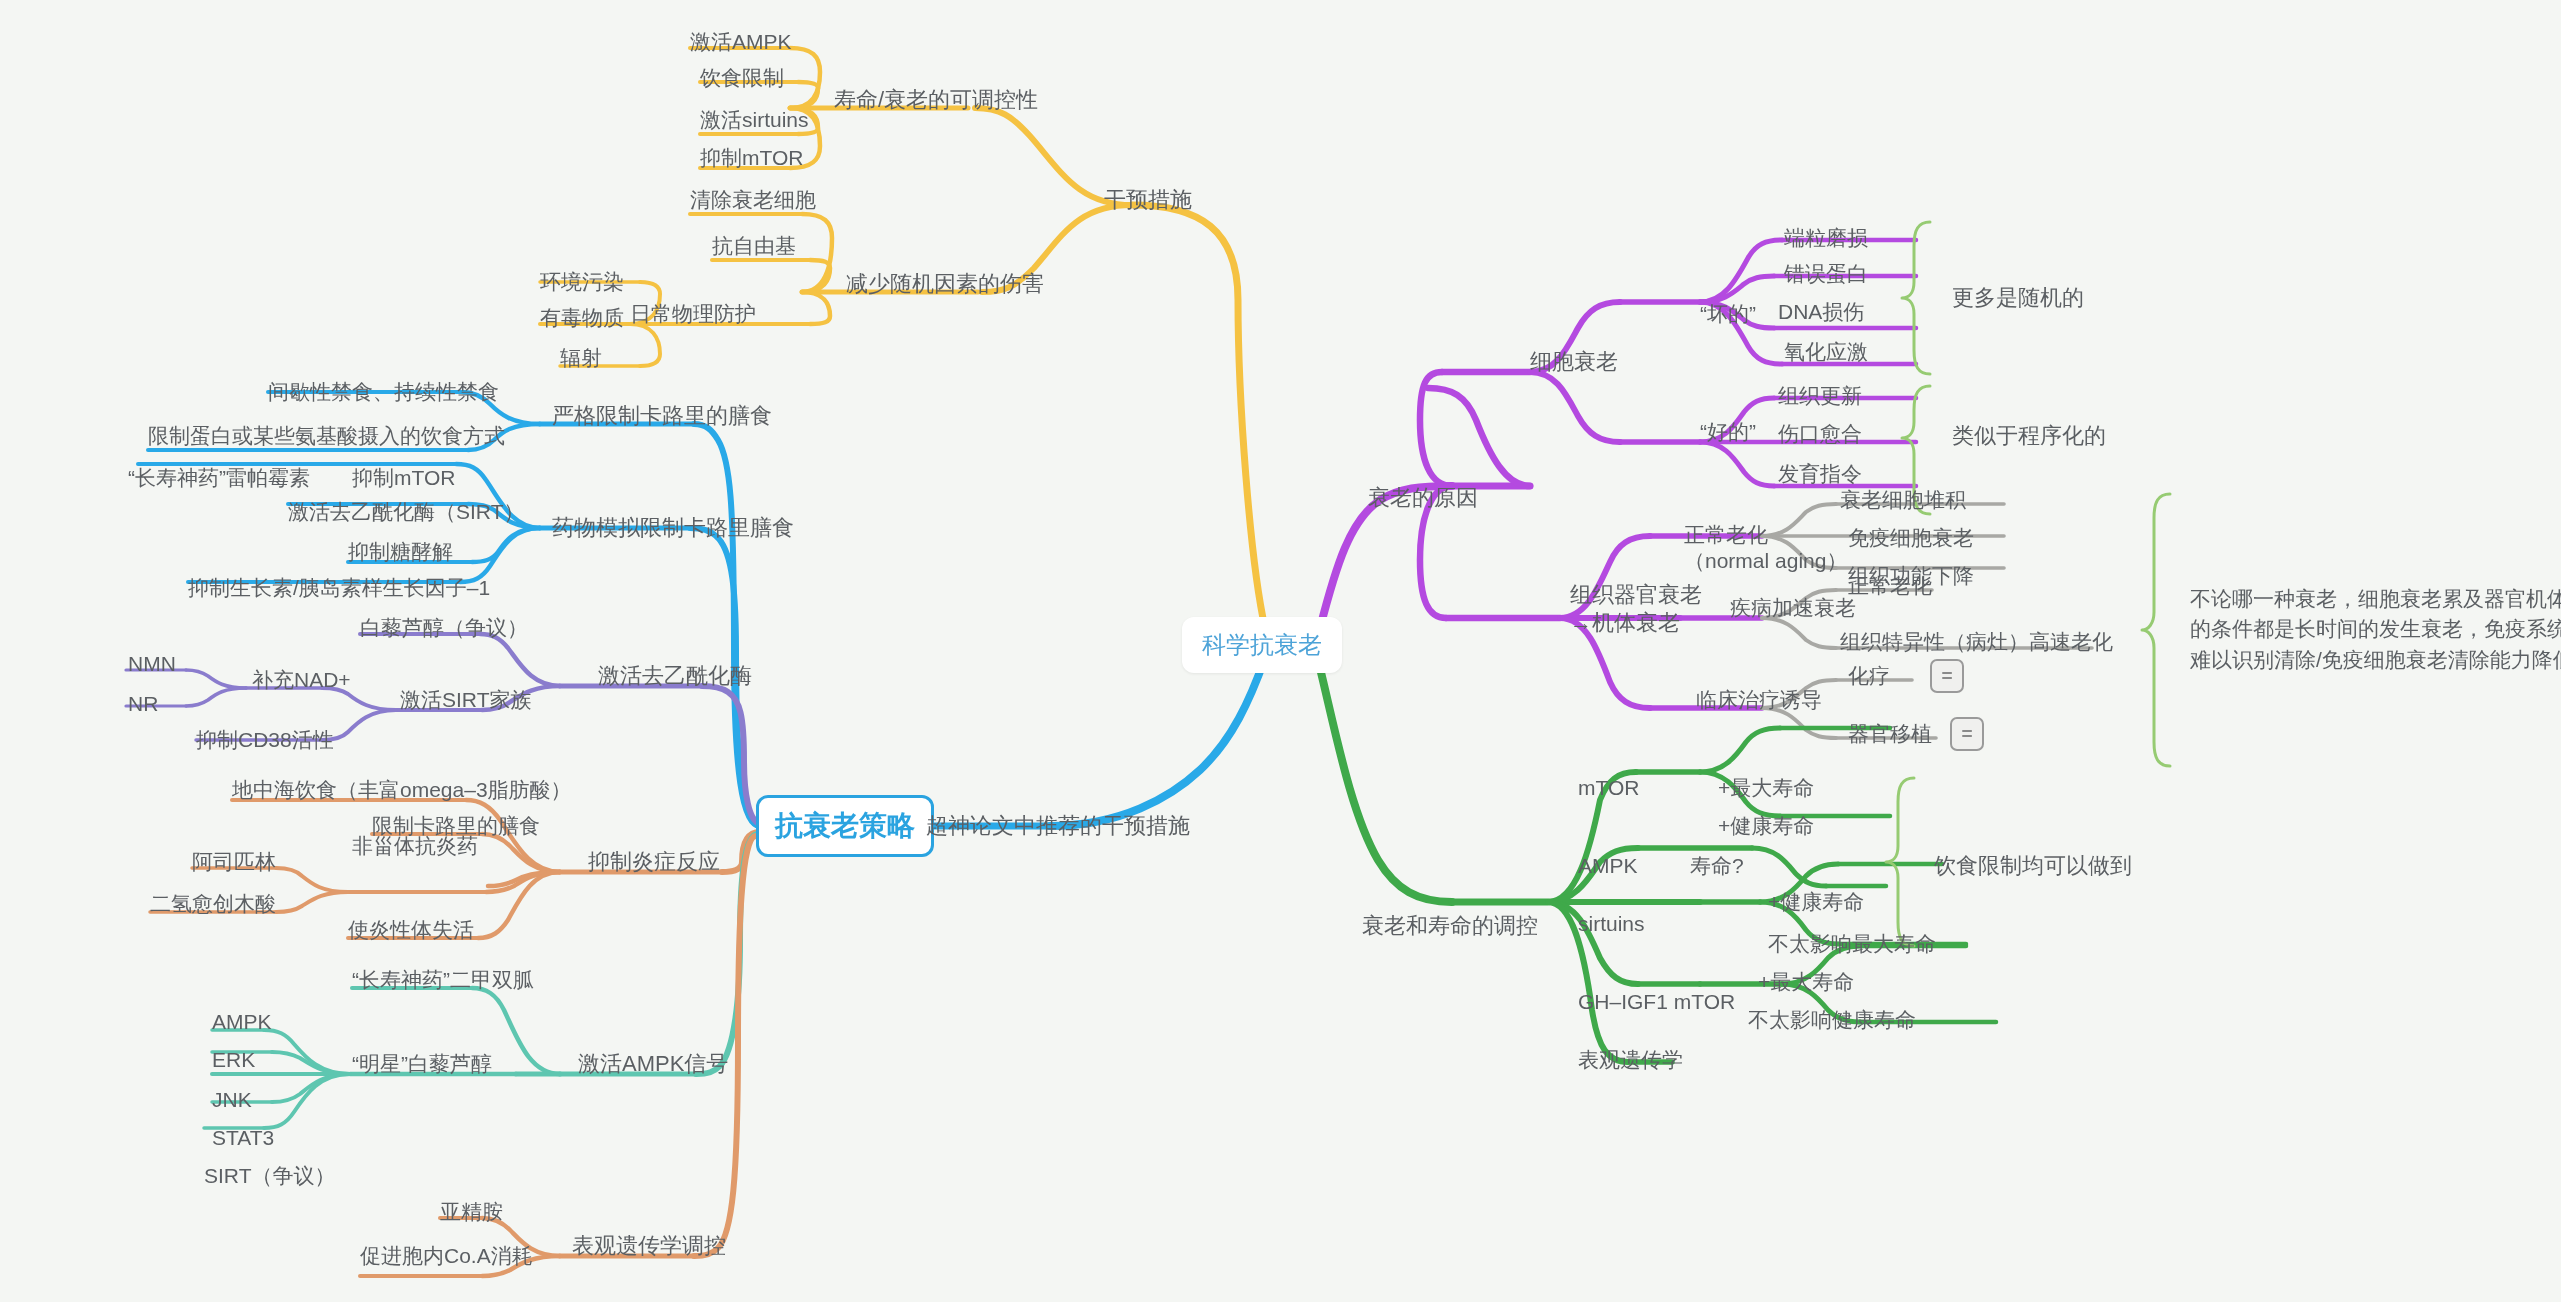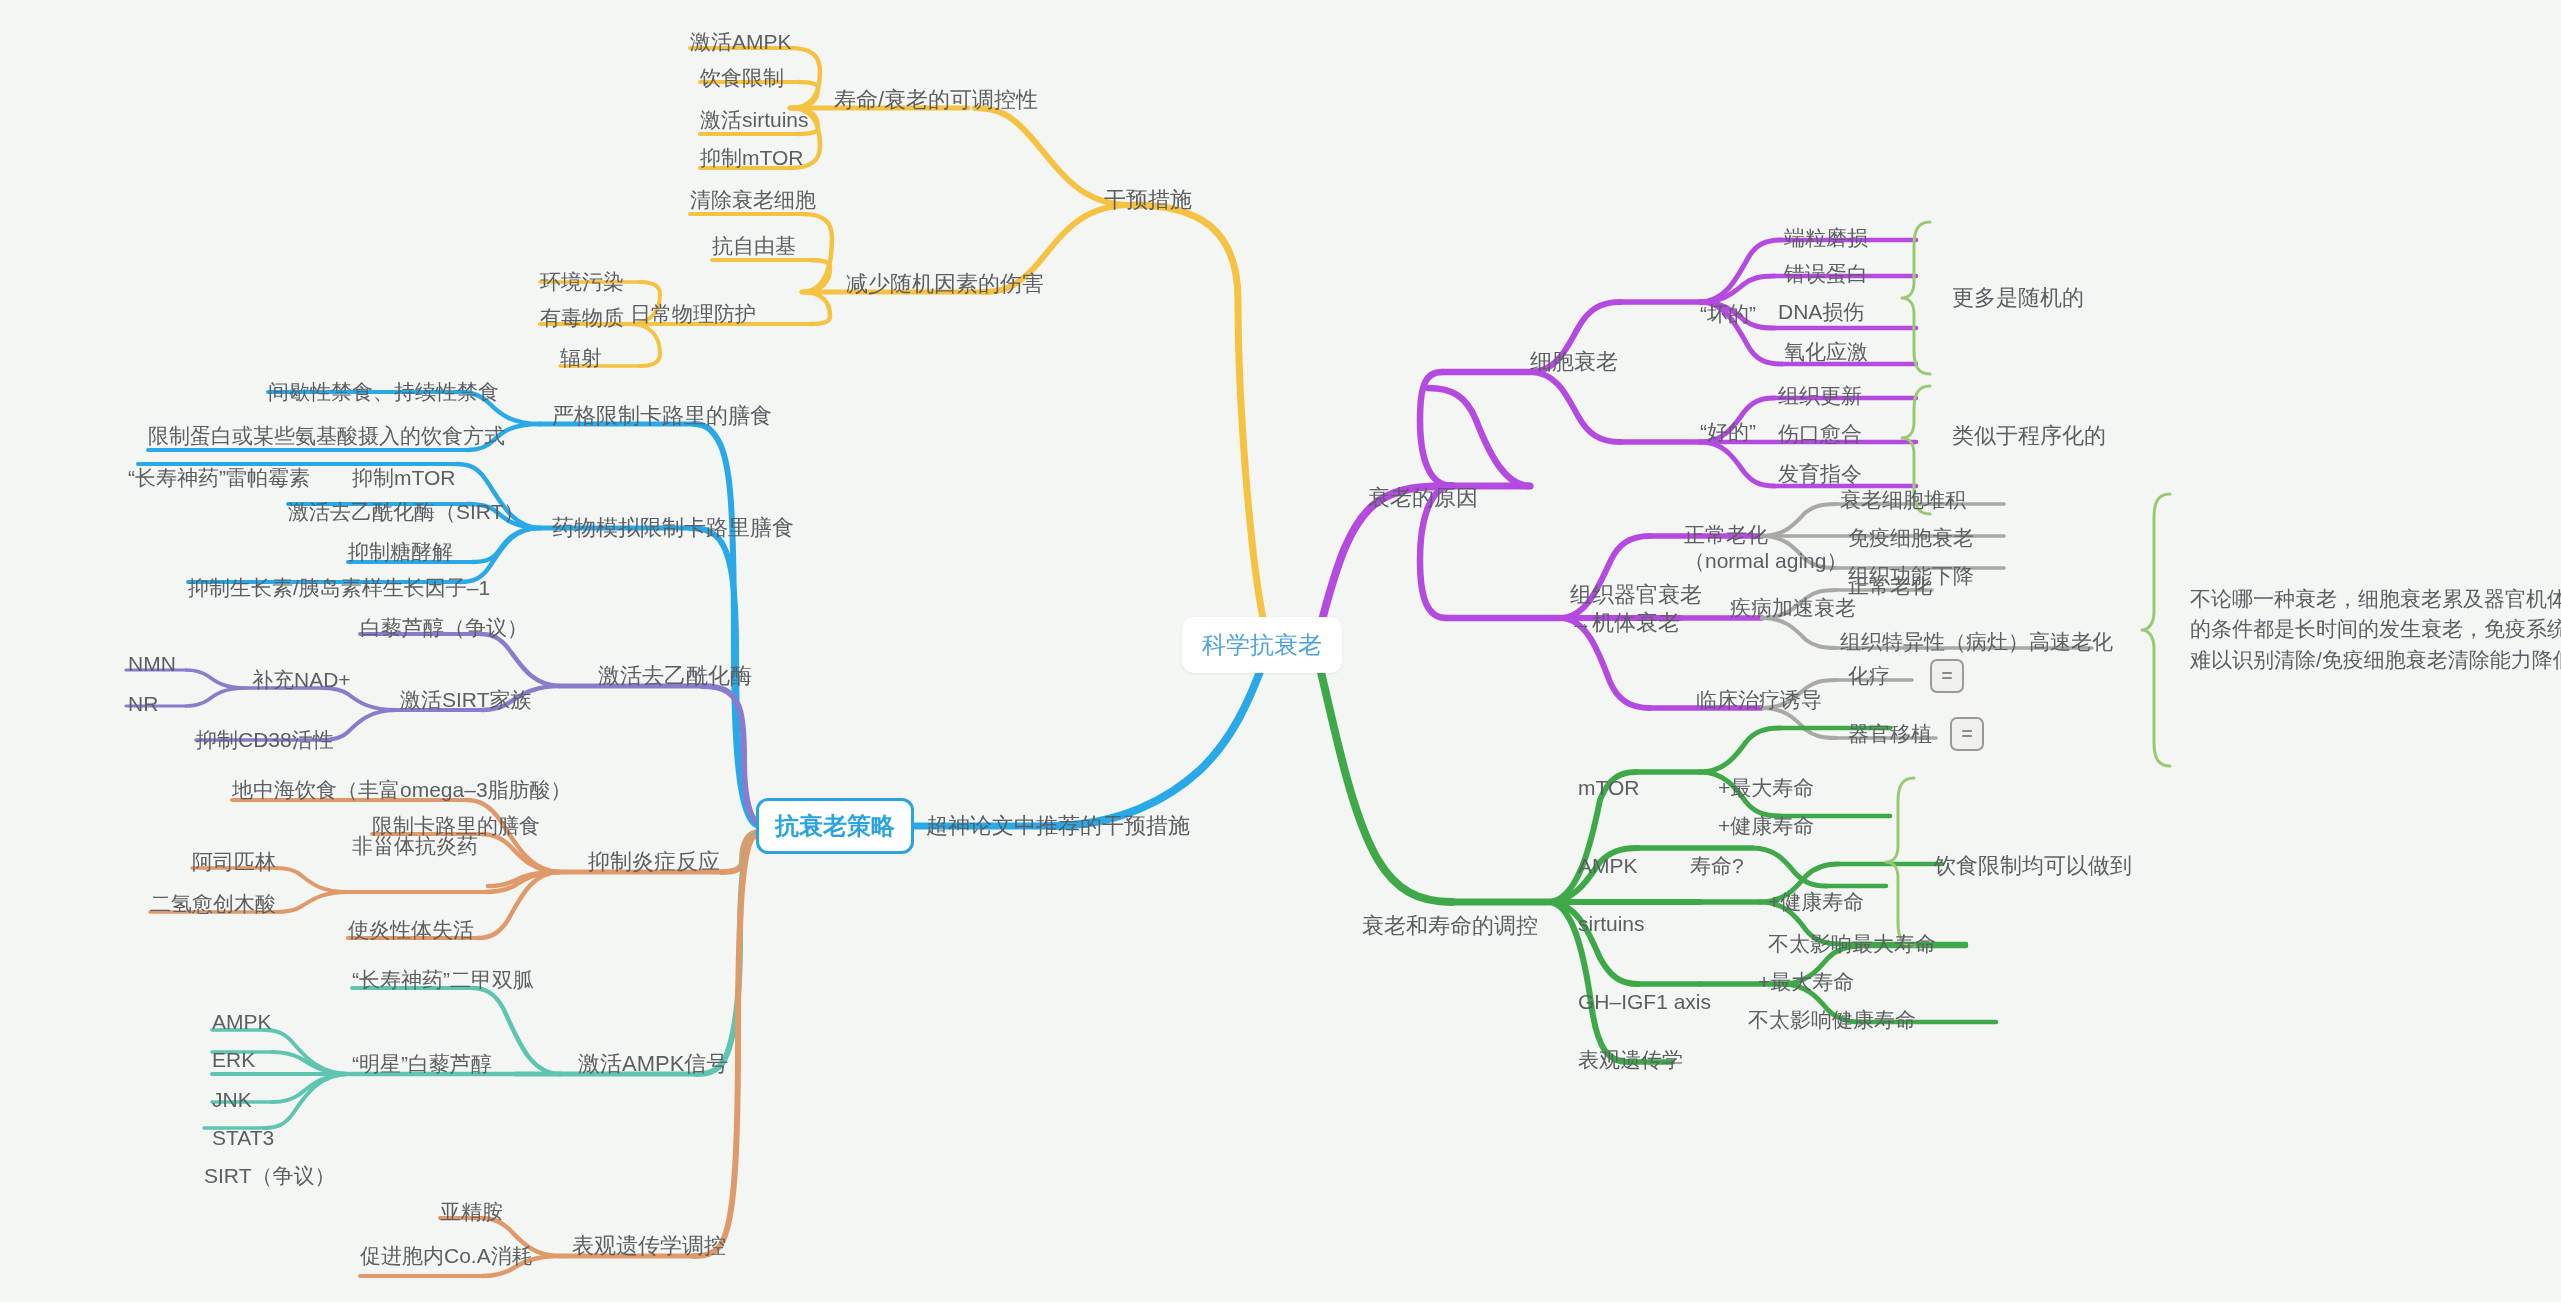--- a/index.html
+++ b/index.html
@@ -30,21 +30,21 @@
     padding:12px 20px;
     border-radius:12px;
     box-shadow:0 1px 3px rgba(0,0,0,.07);
     white-space:nowrap;
   }
   .strategy{
     position:absolute;
     transform:translate(0,-50%);
     background:#ffffff;
     color:#2aa3e0;
-    font-size:24px;
+    font-size:28px;
     font-weight:bold;
     padding:9px 16px;
     border:3px solid #2aa3e0;
     border-radius:12px;
     white-space:nowrap;
   }
   .eqbox{
     position:absolute;
     transform:translateY(-50%);
     width:30px;height:30px;
@@ -395,21 +395,21 @@
   <div class="node n-m" style="left:1952px;top:298px;font-family:Liberation Serif, serif;">更多是随机的</div>
   <div class="node n-m" style="left:1952px;top:436px;">类似于程序化的</div>
   <div class="node n-s multiline" style="left:2190px;top:630px;line-height:1.45;">不论哪一种衰老，细胞衰老累及器官机体
 的条件都是长时间的发生衰老，免疫系统
 难以识别清除/免疫细胞衰老清除能力降低</div>
 
   <div class="node n-m" style="left:1362px;top:926px;">衰老和寿命的调控</div>
   <div class="node n-s" style="left:1578px;top:788px;">mTOR</div>
   <div class="node n-s" style="left:1578px;top:866px;">AMPK</div>
   <div class="node n-s" style="left:1578px;top:924px;">sirtuins</div>
-  <div class="node n-s" style="left:1578px;top:1002px;">GH–IGF1 axis</div>
+  <div class="node n-s" style="left:1578px;top:1002px;">GH–IGF1 mTOR</div>
   <div class="node n-s" style="left:1578px;top:1060px;">表观遗传学</div>
 
   <div class="node n-s" style="left:1718px;top:788px;">+最大寿命</div>
   <div class="node n-s" style="left:1718px;top:826px;">+健康寿命</div>
   <div class="node n-s" style="left:1690px;top:866px;">寿命?</div>
   <div class="node n-s" style="left:1768px;top:902px;">+健康寿命</div>
   <div class="node n-s" style="left:1768px;top:944px;">不太影响最大寿命</div>
   <div class="node n-s" style="left:1758px;top:982px;">+最大寿命</div>
   <div class="node n-s" style="left:1748px;top:1020px;">不太影响健康寿命</div>
 

